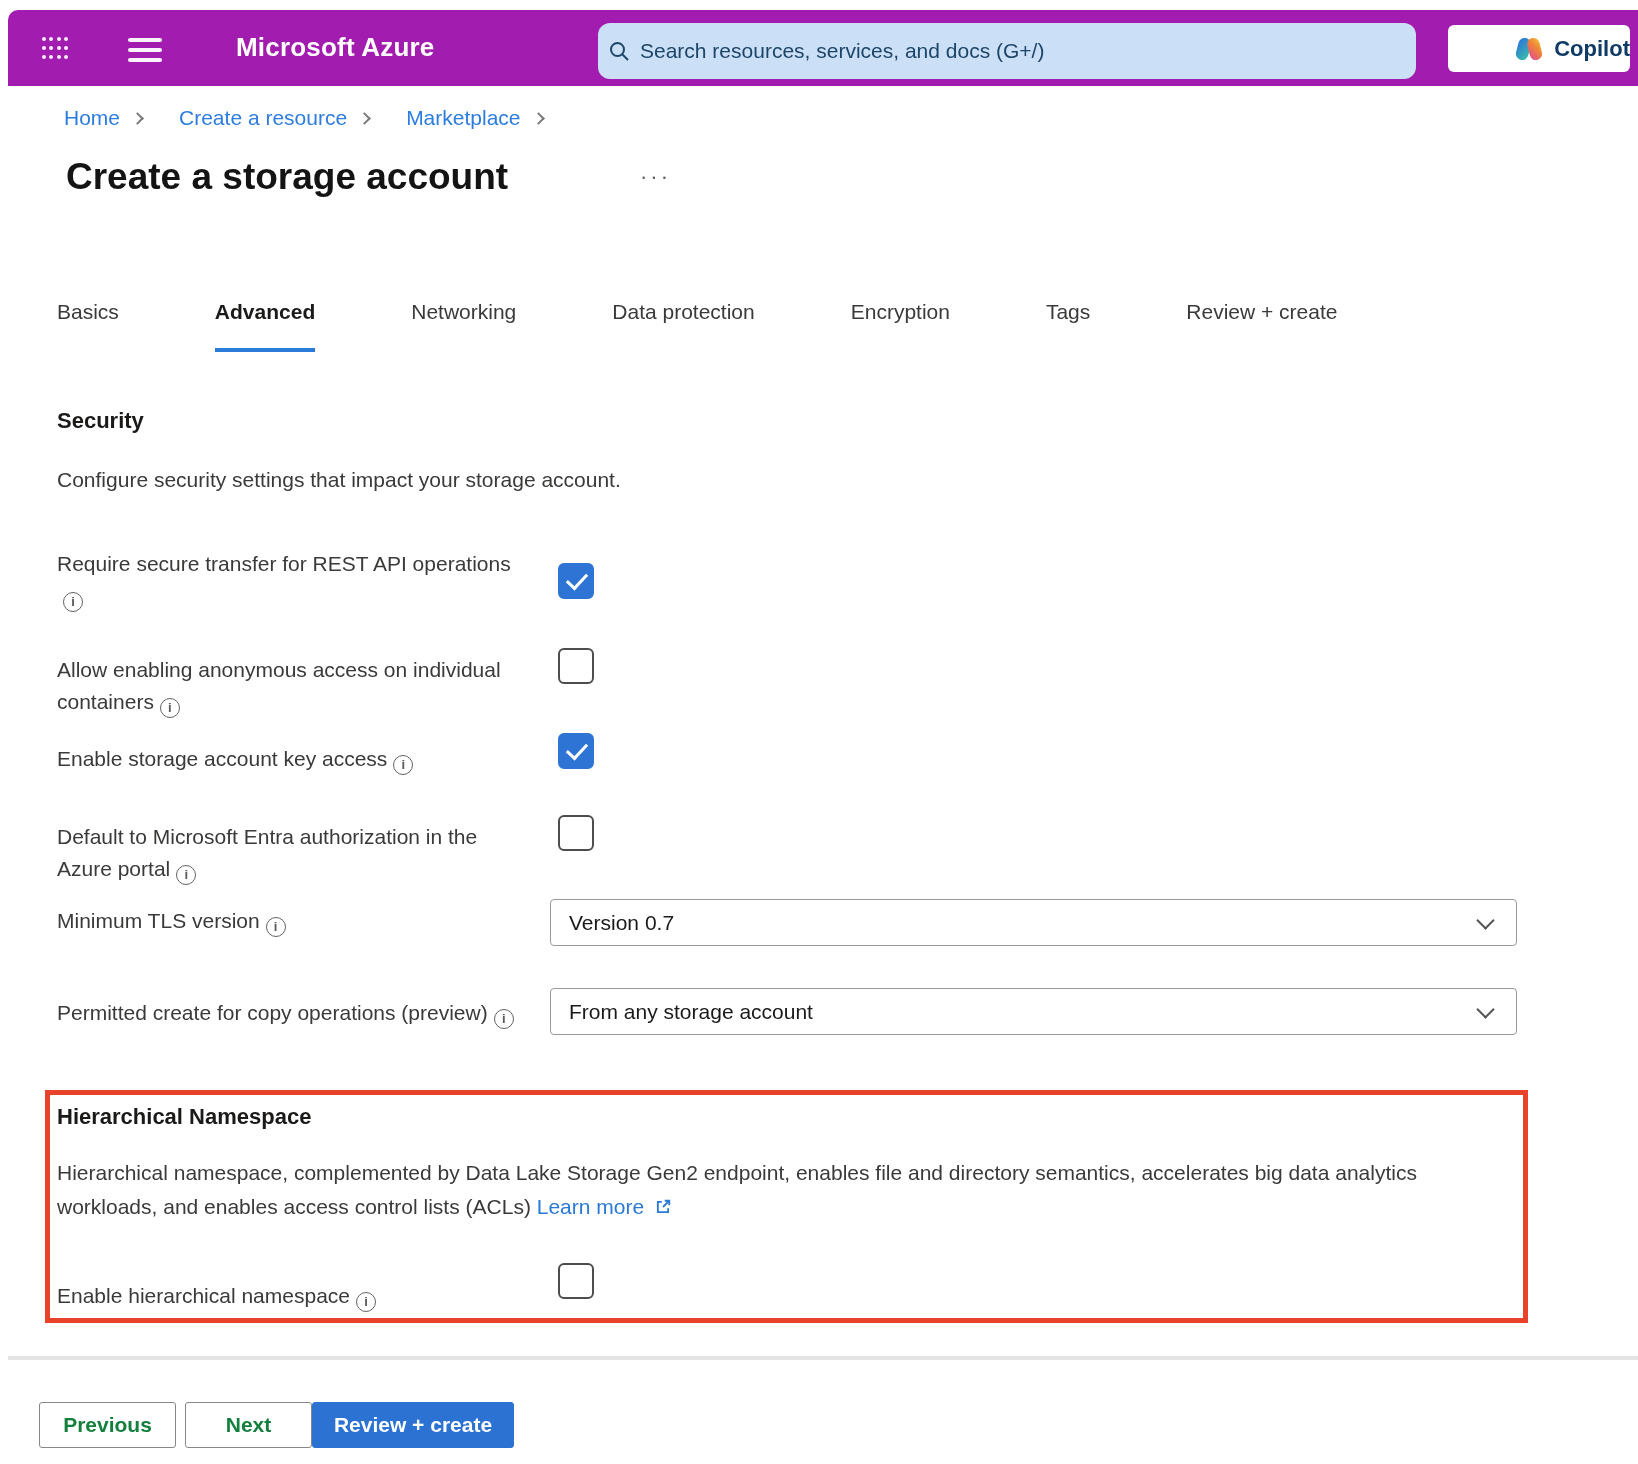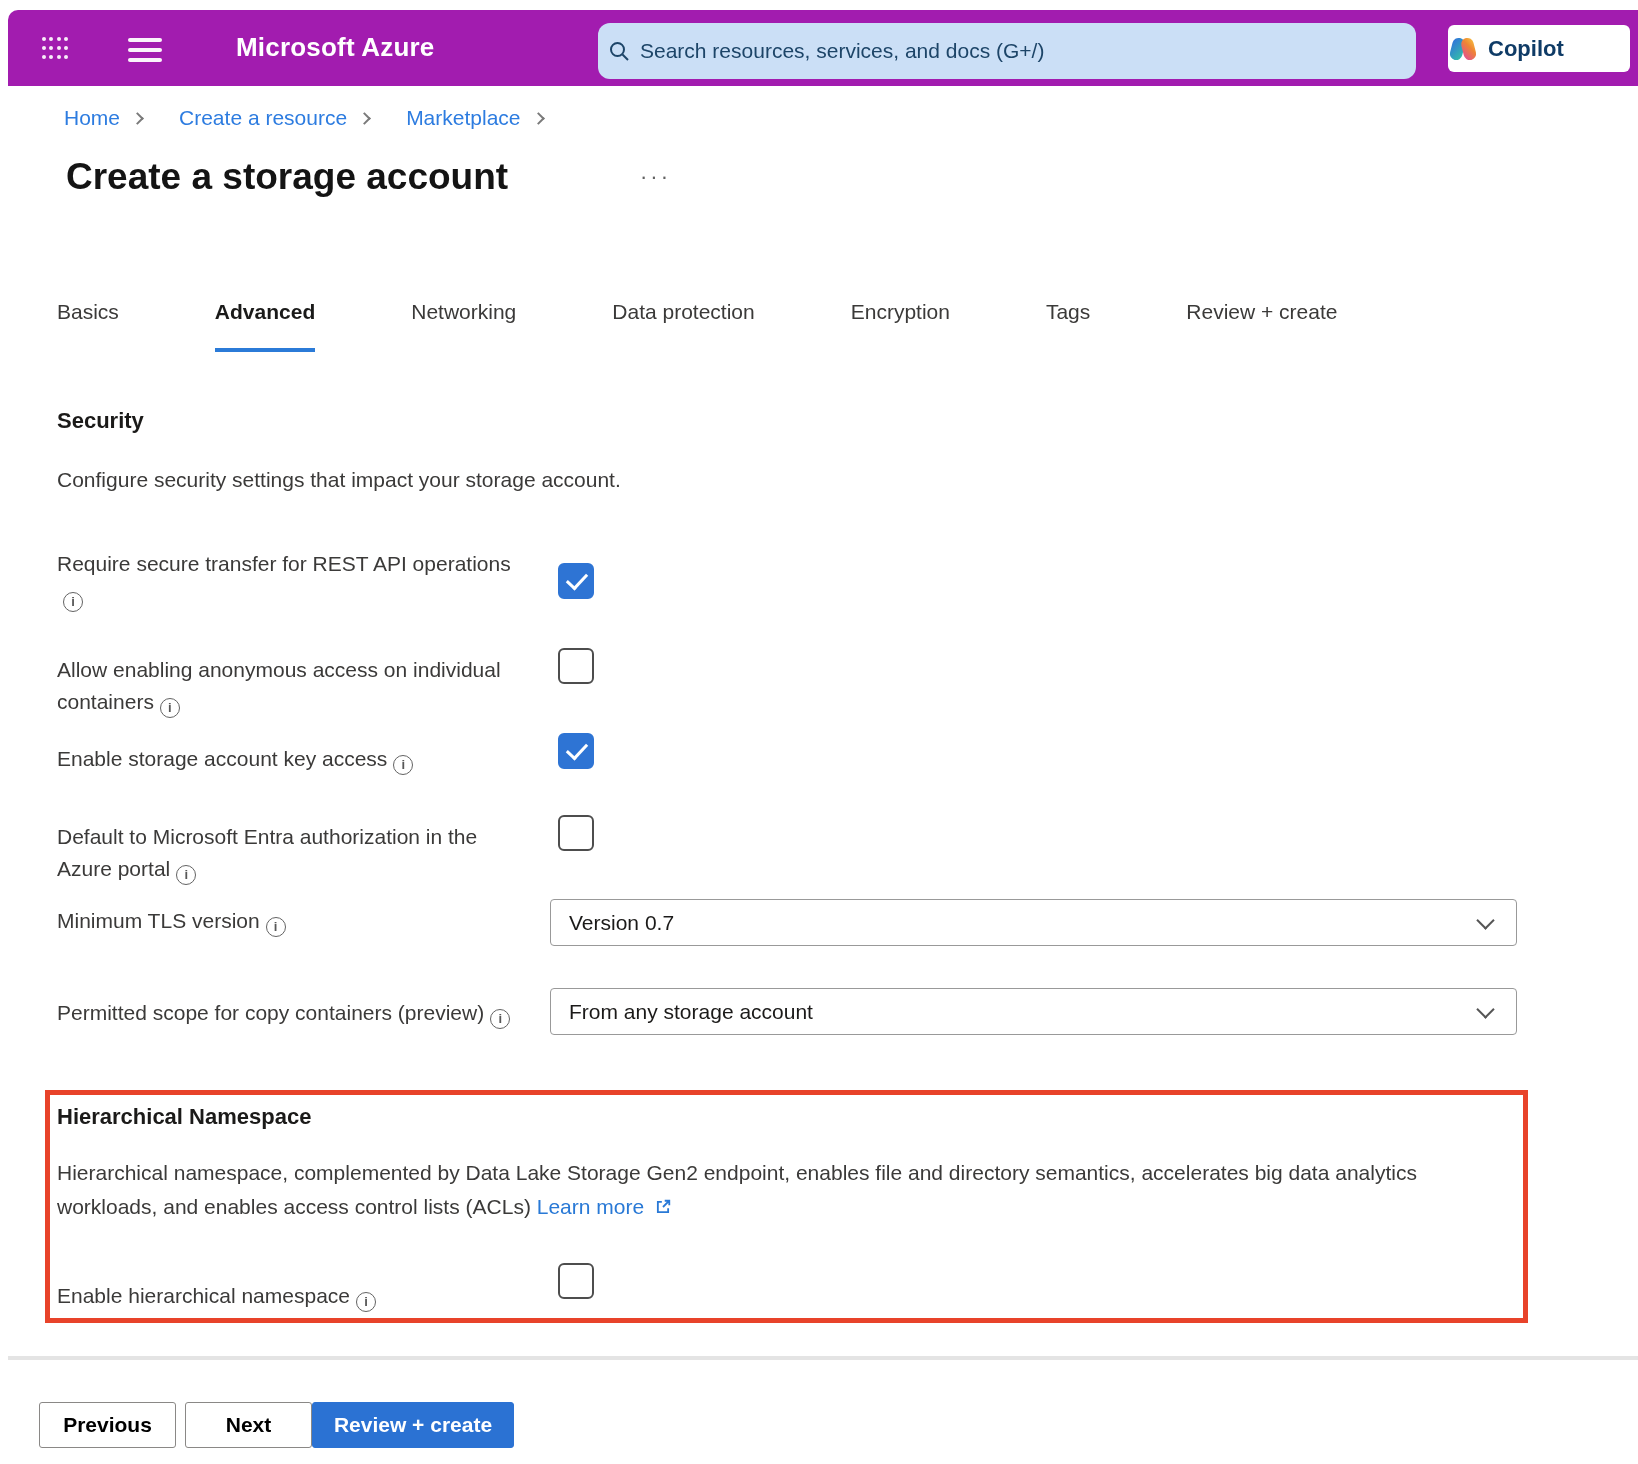--- a/index.html
+++ b/index.html
@@ -16,21 +16,21 @@
   .hamburger { position:absolute; left:120px; top:28px; width:34px; cursor:pointer; }
   .hamburger i { display:block; height:4px; background:rgba(255,255,255,.95); border-radius:2px; margin-bottom:6px; }
   .brand { position:absolute; left:228px; top:22px; color:#fff; font-size:26px; font-weight:700; letter-spacing:.2px; }
   .searchbox { position:absolute; left:590px; top:13px; width:818px; height:56px;
                background:#cbdff6; border-radius:12px; display:flex; align-items:center; padding:0 10px; }
   .searchbox svg { flex:0 0 auto; margin-right:10px; }
   .searchbox input { flex:1; background:transparent; border:none; outline:none;
                      font-family:"Liberation Sans",sans-serif; font-size:21px; color:#1d4568; }
   .searchbox input::placeholder { color:#1d4568; opacity:1; }
   .copilot { position:absolute; right:8px; top:15px; width:182px; height:47px; background:#fff;
-             border:none; border-radius:6px; display:flex; align-items:center; justify-content:flex-start;
+             border:none; border-radius:6px; display:flex; align-items:center; justify-content:flex-end;
              gap:10px; cursor:pointer; }
   .copilot span { font-size:22px; font-weight:700; color:#0f3b66; font-family:"Liberation Sans",sans-serif; }
 
   
   .breadcrumb { position:absolute; left:40px; top:106px; display:flex; align-items:center; gap:13px;
                 font-size:21px; }
   .breadcrumb a { color:#2d7ce0; text-decoration:none; cursor:pointer;margin-left:24px; }
   .crumb-sep { width:9px; height:9px; border-top:2px solid #7a7a7a; border-right:2px solid #7a7a7a;
                transform:rotate(45deg); margin-top:1px; }
 
@@ -70,21 +70,21 @@
   .highlight { position:absolute; left:45px; top:1090px; width:1483px; height:233px;
                border:5px solid #e8432a; pointer-events:none; }
 
   .learn-more { color:#2979d6; text-decoration:none; cursor:pointer; }
   .ext-icon { display:inline-block; vertical-align:-1px; margin-left:5px; }
 
   
   .divider { position:absolute; left:8px; top:1356px; width:1630px; height:4px; background:#e4e4e4; }
   .btn { position:absolute; top:1402px; height:46px; background:#fff; border:1.5px solid #8a8886;
          border-radius:3px; font-family:"Liberation Sans",sans-serif; font-size:21px; font-weight:600;
-         color:#000000; cursor:pointer; }
+         color:#15803d; cursor:pointer; }
   .btn-primary { background:#2b72d3; border-color:#2b72d3; color:#fff; font-weight:700; }
 </style>
 </head>
 <body>
 
 <div class="page">
 
   <header class="topbar">
     <div class="waffle">
       <i></i>
@@ -169,21 +169,21 @@
 
   <div class="body-text" style="top:821px; width:462px;"><span>Default to Microsoft Entra authorization in the Azure portal</span><span class="info"></span></div>
   <div class="checkbox" style="top:815px;"></div>
 
   <div class="body-text" style="top:905px; width:462px;"><span>Minimum TLS version</span><span class="info"></span></div>
   <div class="dropdown" style="top:899px;">
     <span>Version 0.7</span>
     <span class="chev-down"></span>
   </div>
 
-  <div class="body-text" style="top:997px; width:462px;"><span>Permitted scope for copy containers (preview)</span><span class="info"></span></div>
+  <div class="body-text" style="top:997px; width:462px;"><span>Permitted create for copy operations (preview)</span><span class="info"></span></div>
   <div class="dropdown" style="top:988px;">
     <span>From any storage account</span>
     <span class="chev-down"></span>
   </div>
 
   <div class="highlight"></div>
 
   <div class="sec-heading" style="top:1104px;">Hierarchical Namespace</div>
   <div class="body-text" style="top:1156px; width:1400px; line-height:34px;">
     <span>Hierarchical namespace, complemented by Data Lake Storage Gen2 endpoint, enables file and directory semantics, accelerates big data analytics workloads, and enables access control lists (ACLs)</span>

